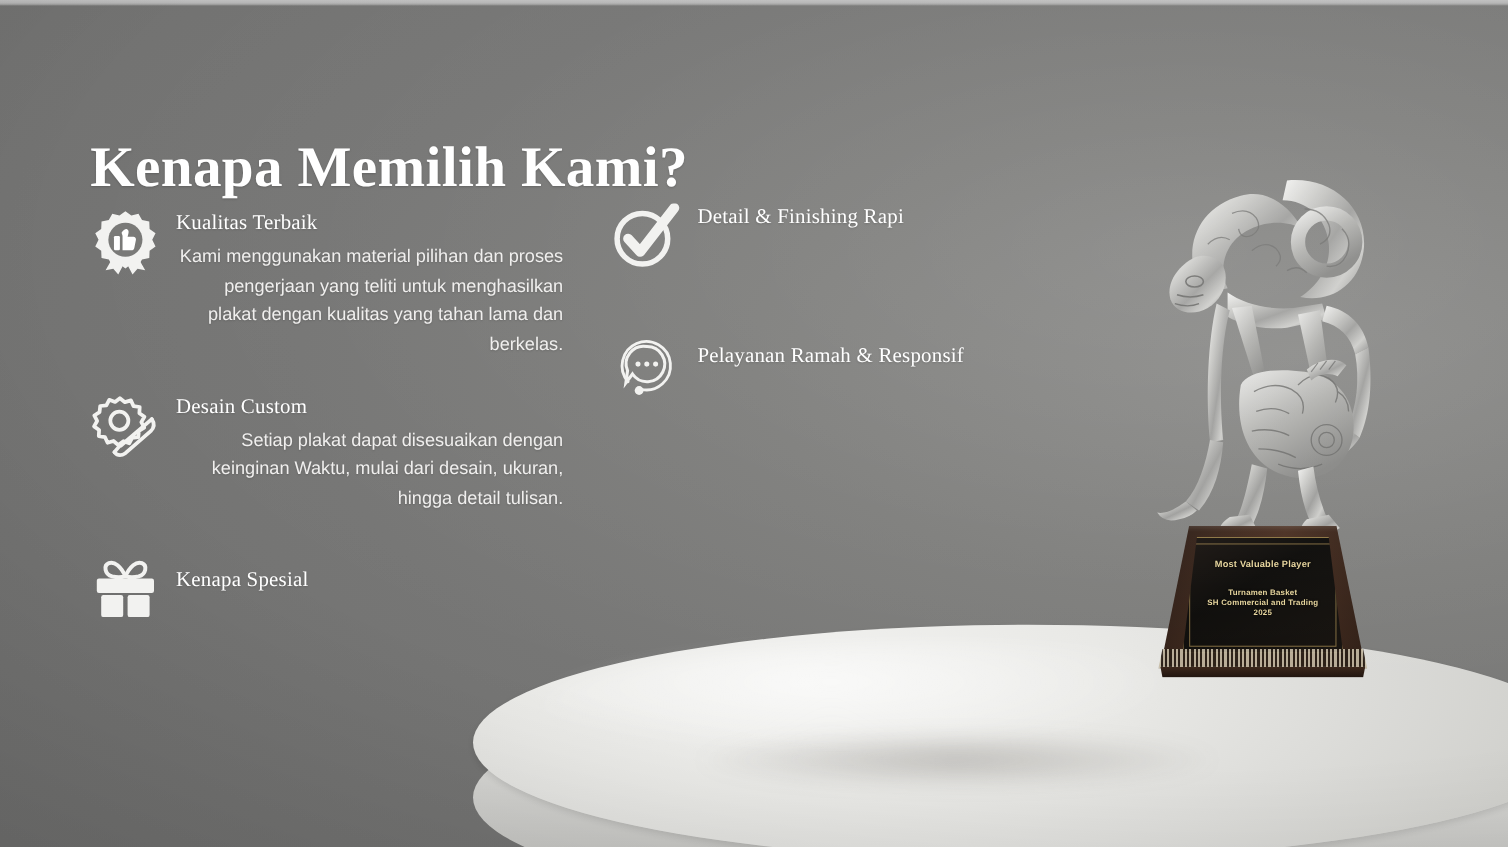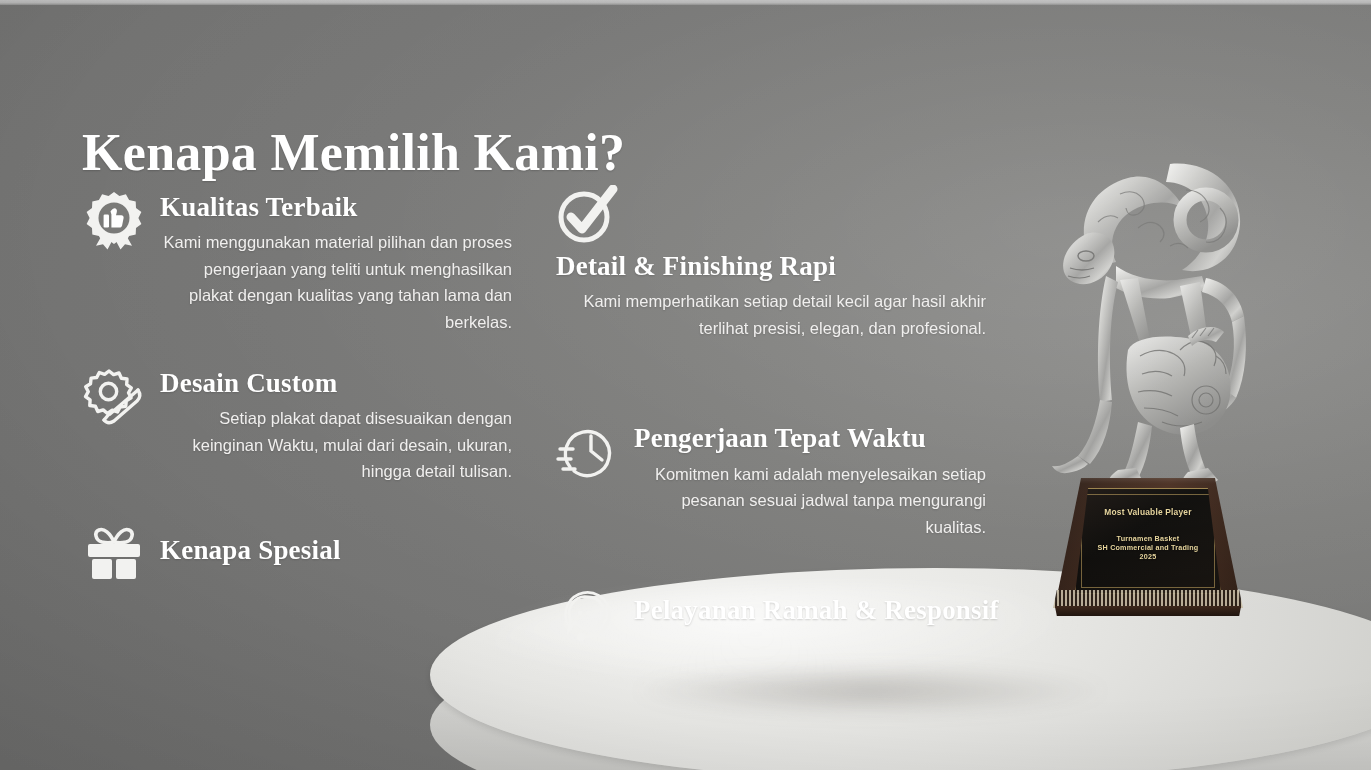--- a/index.html
+++ b/index.html
@@ -121,21 +121,21 @@
   .feature{position:relative;display:flex;align-items:flex-start;}
   .feature + .feature{margin-top:10px;}
   .fi-icon{
     flex:0 0 auto;width:64px;height:64px;margin-right:14px;
     display:flex;align-items:flex-start;justify-content:center;
   }
   .fi-icon svg{display:block;}
   .fi-text{flex:1 1 auto;padding-top:2px;}
   .fi-title{
     font-family:"Liberation Serif", serif;
-    font-weight:700;font-size:27px;color:#ffffff;line-height:1.15;
+    font-weight:400;font-size:19px;color:#ffffff;line-height:1.15;
     letter-spacing:0.2px;margin:0 0 6px 0;white-space:nowrap;
     text-shadow:0 1px 2px rgba(0,0,0,0.16);
   }
   .fi-desc{
     font-family:"Liberation Sans", sans-serif;
     font-size:16.5px;color:#f0efee;line-height:1.62;margin:0;font-weight:400;
     text-shadow:0 1px 2px rgba(0,0,0,0.16);
     text-align:right;
   }
   .feature.compact .fi-text{padding-top:12px;}
@@ -302,49 +302,33 @@
       </div>
       <div class="fi-text">
         <div class="fi-title">Kenapa Spesial</div>
       </div>
     </div>
 
   </div>
 
   <div class="col col-right">
 
-    <div class="feature" style="margin-bottom:80px;flex-direction:column;">
+    <div class="feature" style="margin-bottom:52px;">
       <div class="fi-icon">
         <svg width="64" height="62" viewBox="0 0 64 62">
           <circle cx="28" cy="32" r="23" fill="none" stroke="#f2f2f0" stroke-width="5"></circle>
           <path d="M15 32 l11 12 L57 4" fill="none" stroke="#f2f2f0" stroke-width="9" stroke-linecap="round" stroke-linejoin="round"></path>
           <path d="M16 31 l10 11 L54 7" fill="none" stroke="#7a7a78" stroke-width="0"></path>
         </svg>
       </div>
       <div class="fi-text">
         <div class="fi-title">Detail &amp; Finishing Rapi</div>
-        <div class="fi-desc">Kami memperhatikan setiap detail kecil agar hasil akhir terlihat presisi, elegan, dan profesional.</div>
-      </div>
-    </div>
-
-    <div class="feature" style="margin-bottom:42px;">
-      <div class="fi-icon">
-        <svg width="64" height="60" viewBox="0 0 64 60" fill="none" stroke="#f2f2f0" stroke-width="3.4" stroke-linecap="round">
-          <path d="M14 46 A 22 22 0 1 1 18 50"></path>
-          <path d="M35 15 L35 30 L46 39"></path>
-          <path d="M4 28 H 17"></path>
-          <path d="M2 38 H 15"></path>
-          <path d="M7 48 H 19"></path>
-        </svg>
-      </div>
-      <div class="fi-text">
-        <div class="fi-title">Pengerjaan Tepat Waktu</div>
-        <div class="fi-desc">Komitmen kami adalah menyelesaikan setiap pesanan sesuai jadwal tanpa mengurangi kualitas.</div>
-      </div>
-    </div>
+      </div>
+    </div>
+
 
     <div class="feature compact">
       <div class="fi-icon">
         <svg width="62" height="62" viewBox="0 0 62 62" fill="none" stroke="#f2f2f0" stroke-width="2.6" stroke-linecap="round">
           <path d="M14 46 A 22 22 0 1 1 26 53"></path>
           <circle cx="24" cy="54" r="4" fill="#f2f2f0" stroke="none"></circle>
           <path d="M31 14 A 16 16 0 1 1 18 39 l -6 8 1.5 -11 A 16 16 0 0 1 31 14 z" stroke-width="2.8"></path>
           <circle cx="23" cy="30" r="2.3" fill="#f2f2f0" stroke="none"></circle>
           <circle cx="31" cy="30" r="2.3" fill="#f2f2f0" stroke="none"></circle>
           <circle cx="39" cy="30" r="2.3" fill="#f2f2f0" stroke="none"></circle>

